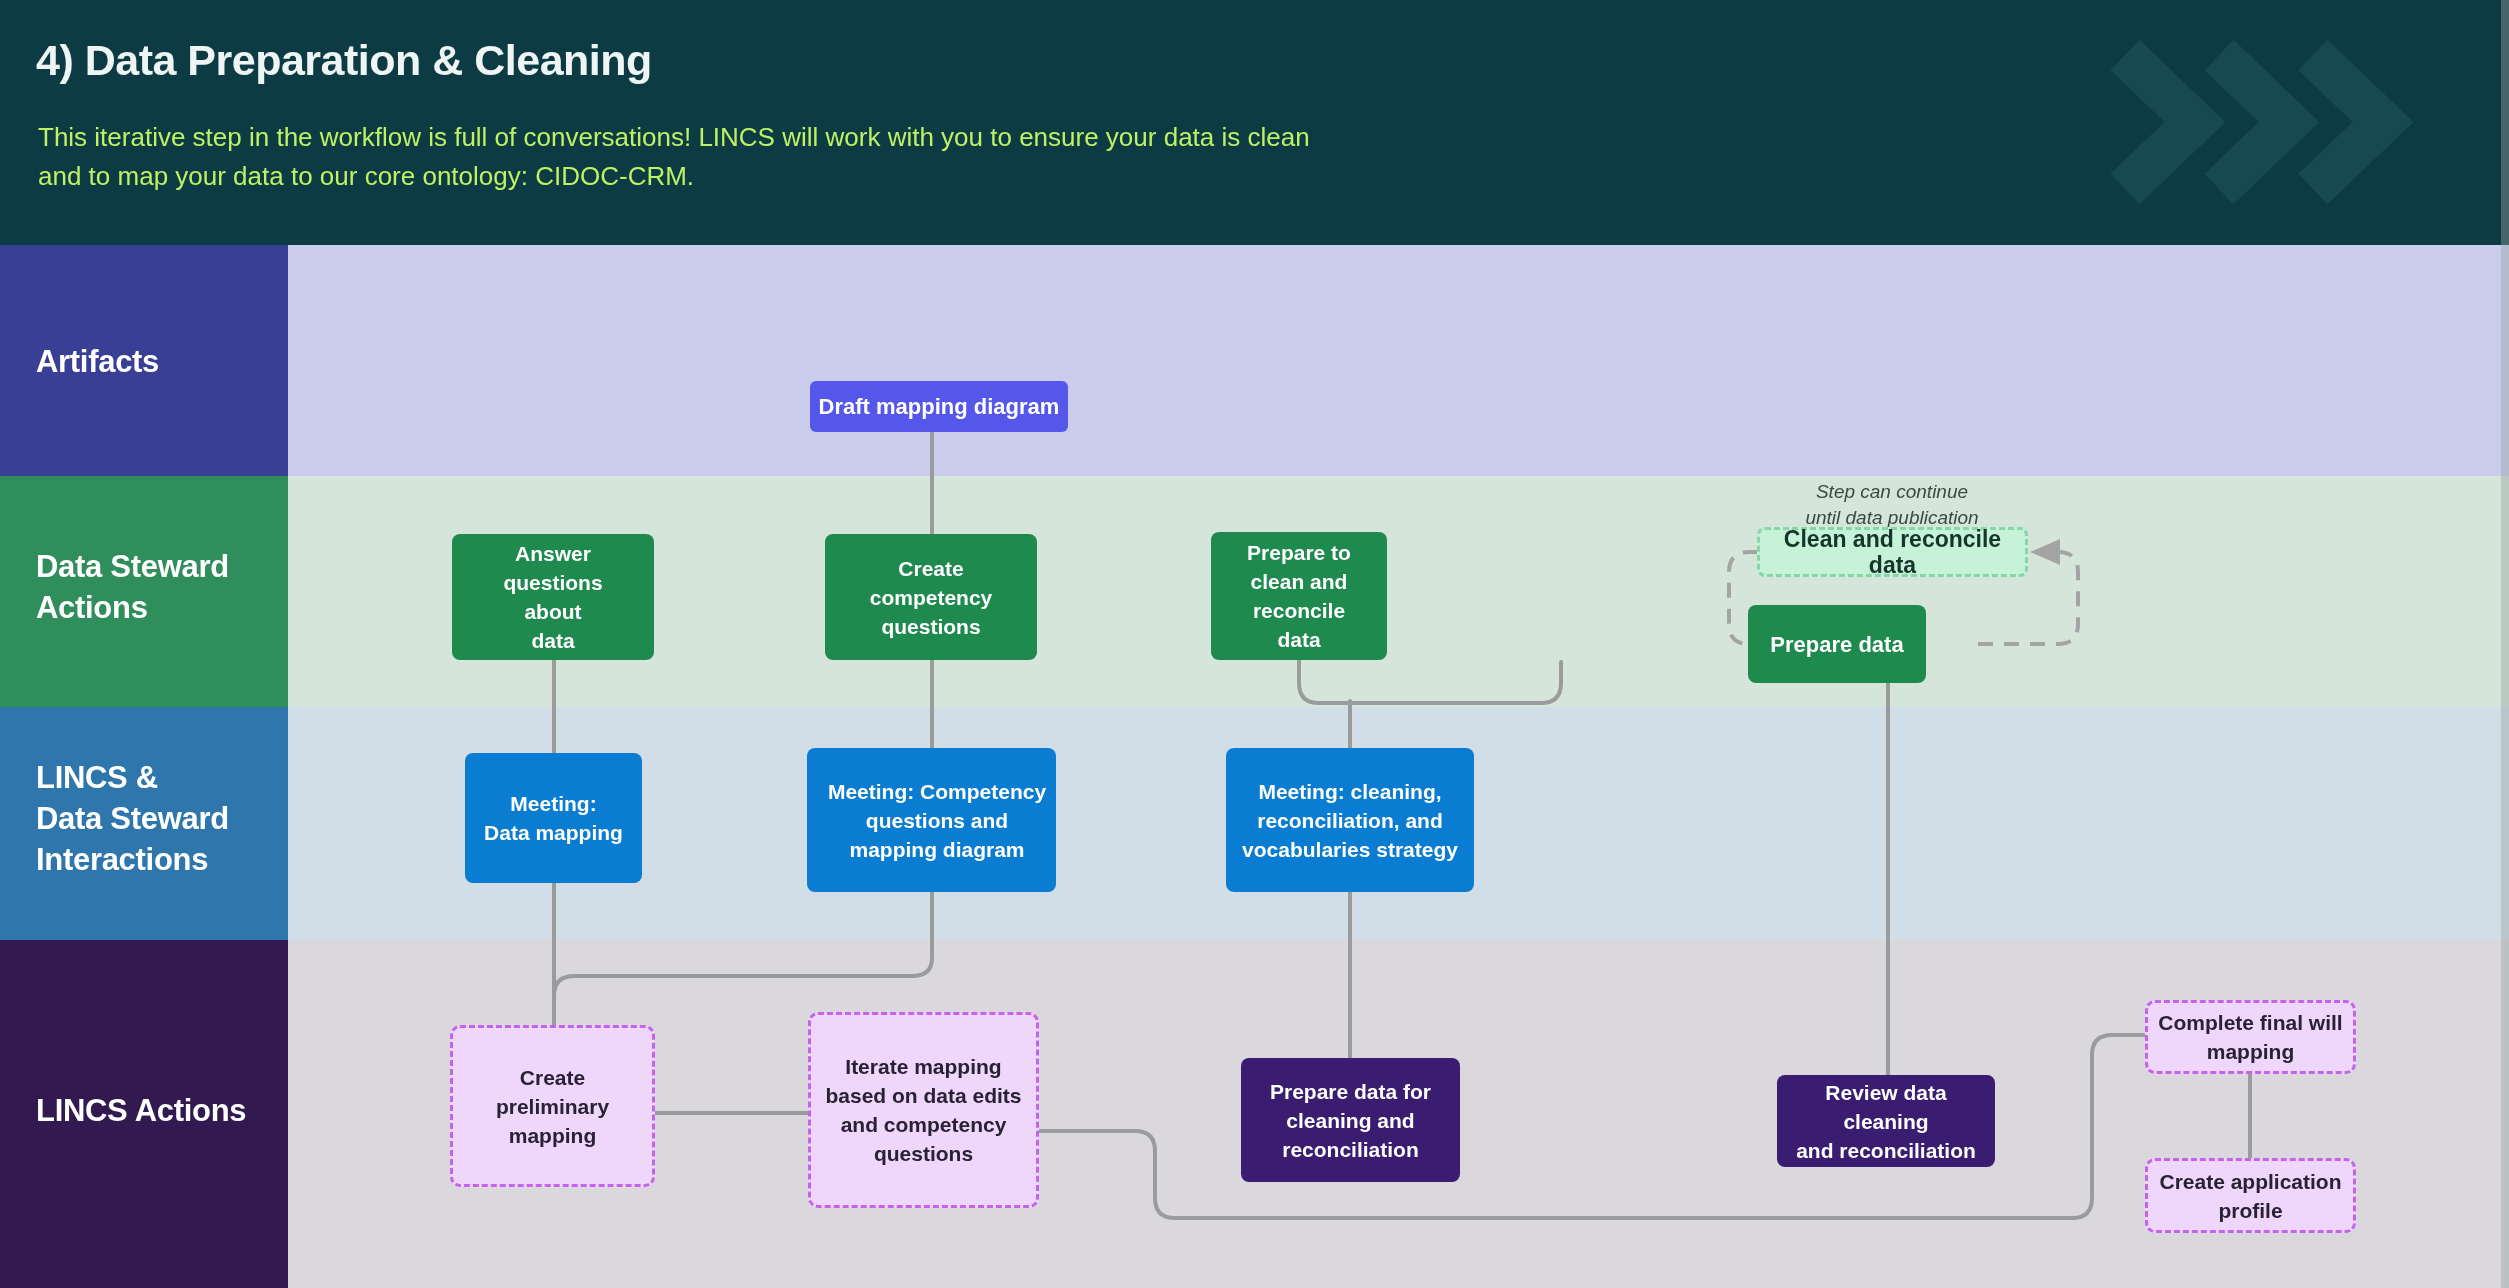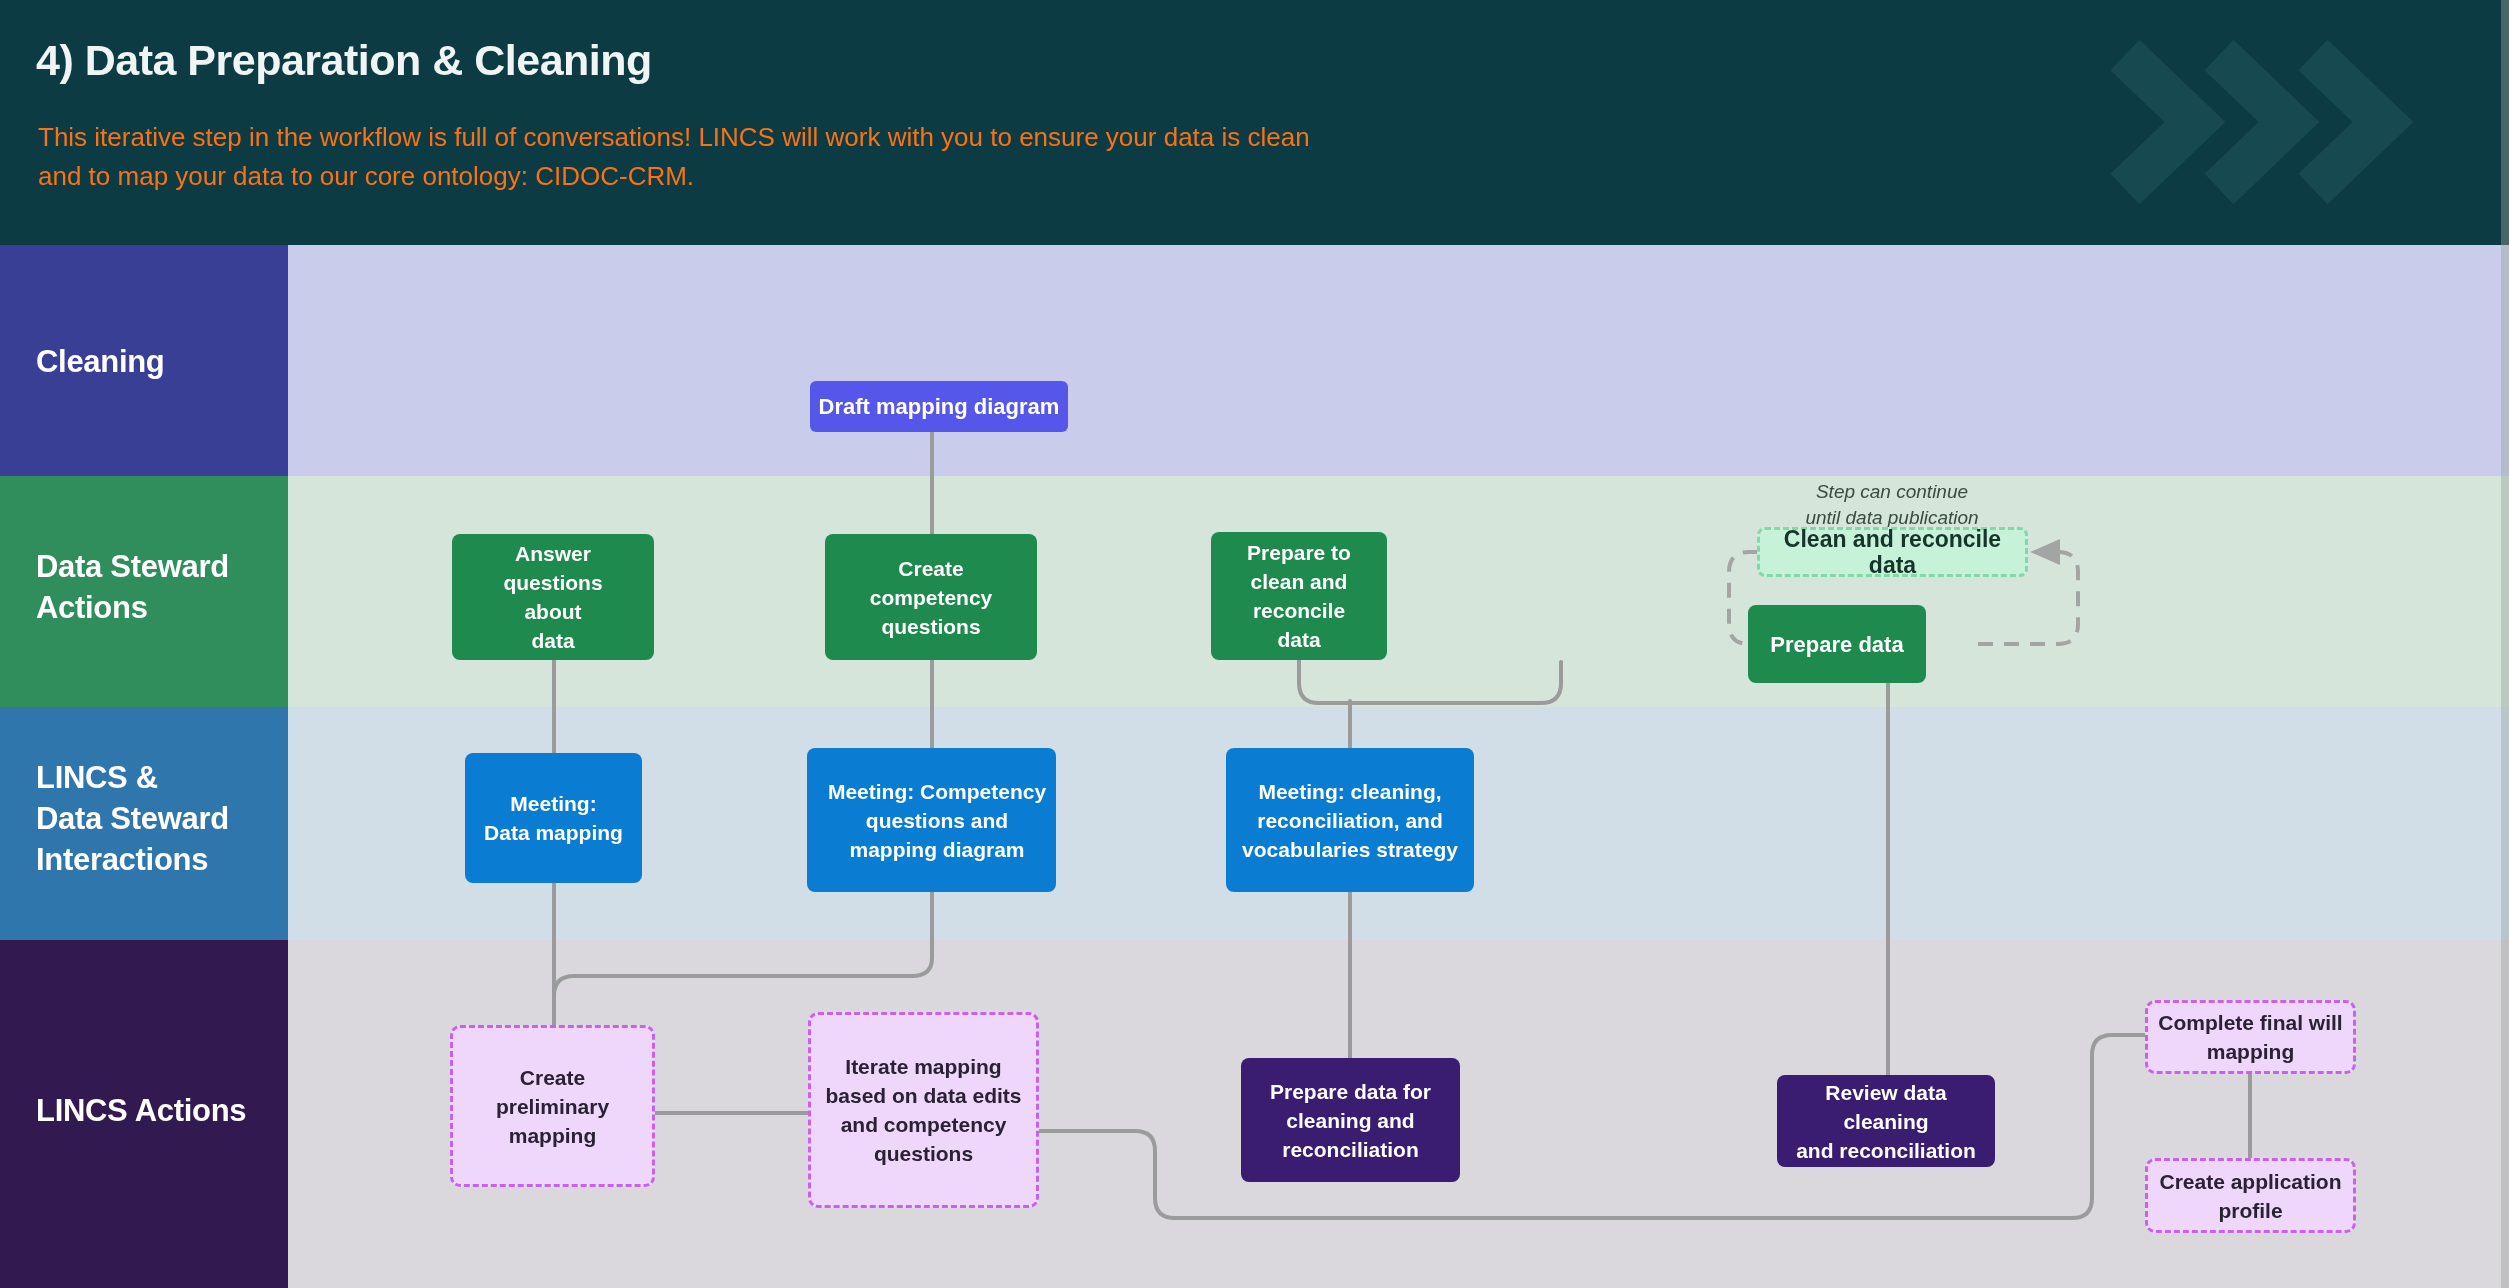--- a/index.html
+++ b/index.html
@@ -9,21 +9,21 @@
     -webkit-font-smoothing:antialiased;
   }
   
   #header{position:absolute;left:0;top:0;width:2509px;height:245px;background:#0c3b43;}
   #header h1{
     position:absolute;left:36px;top:36px;margin:0;
     font-size:43px;font-weight:700;letter-spacing:-0.5px;color:#eef5f4;
   }
   .subtitle{
     position:absolute;left:38px;top:118px;margin:0;
-    font-size:26px;font-weight:400;color:#f97316;line-height:39px;white-space:pre-line;
+    font-size:26px;font-weight:400;color:#bef264;line-height:39px;white-space:pre-line;
   }
   #chevrons{position:absolute;right:0;top:0;width:500px;height:245px;}
   
   .lane{position:absolute;left:0;width:2509px;}
   .lane-label{
     position:absolute;left:0;top:0;width:288px;height:100%;
   }
   .lane-label span{
     position:absolute;left:36px;color:#ffffff;font-weight:700;font-size:31px;
     line-height:41px;letter-spacing:-0.3px;white-space:pre-line;
@@ -67,21 +67,21 @@
 and to map your data to our core ontology: CIDOC-CRM.</p>
     <svg id="chevrons" viewBox="2009 0 500 245" width="500" height="245">
       <polyline points="2125,55 2195,122 2125,189" fill="none" stroke="#164a50" stroke-width="42"></polyline>
       <polyline points="2219,55 2289,122 2219,189" fill="none" stroke="#164a50" stroke-width="42"></polyline>
       <polyline points="2313,55 2383,122 2313,189" fill="none" stroke="#164a50" stroke-width="42"></polyline>
     </svg>
   </div>
 
   <div class="lane" style="top:245px;height:231px;background:#c9cdeb;">
     <div class="lane-label" style="background:#3a3f96;">
-      <span style="top:96px;">Cleaning</span>
+      <span style="top:96px;">Artifacts</span>
     </div>
   </div>
 
   <div class="lane" style="top:476px;height:231px;background:#d6e5da;">
     <div class="lane-label" style="background:#2f8e5b;">
       <span style="top:70px;">Data Steward
 Actions</span>
     </div>
   </div>
 

